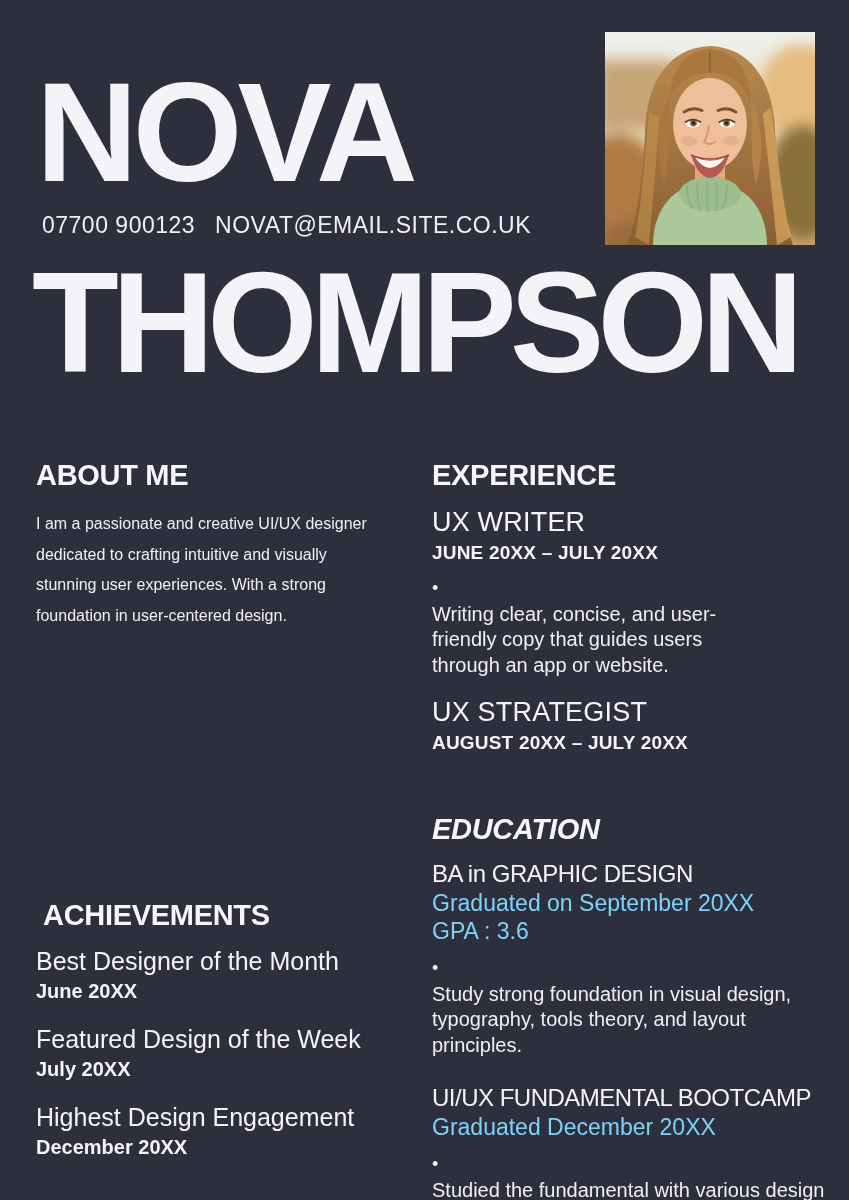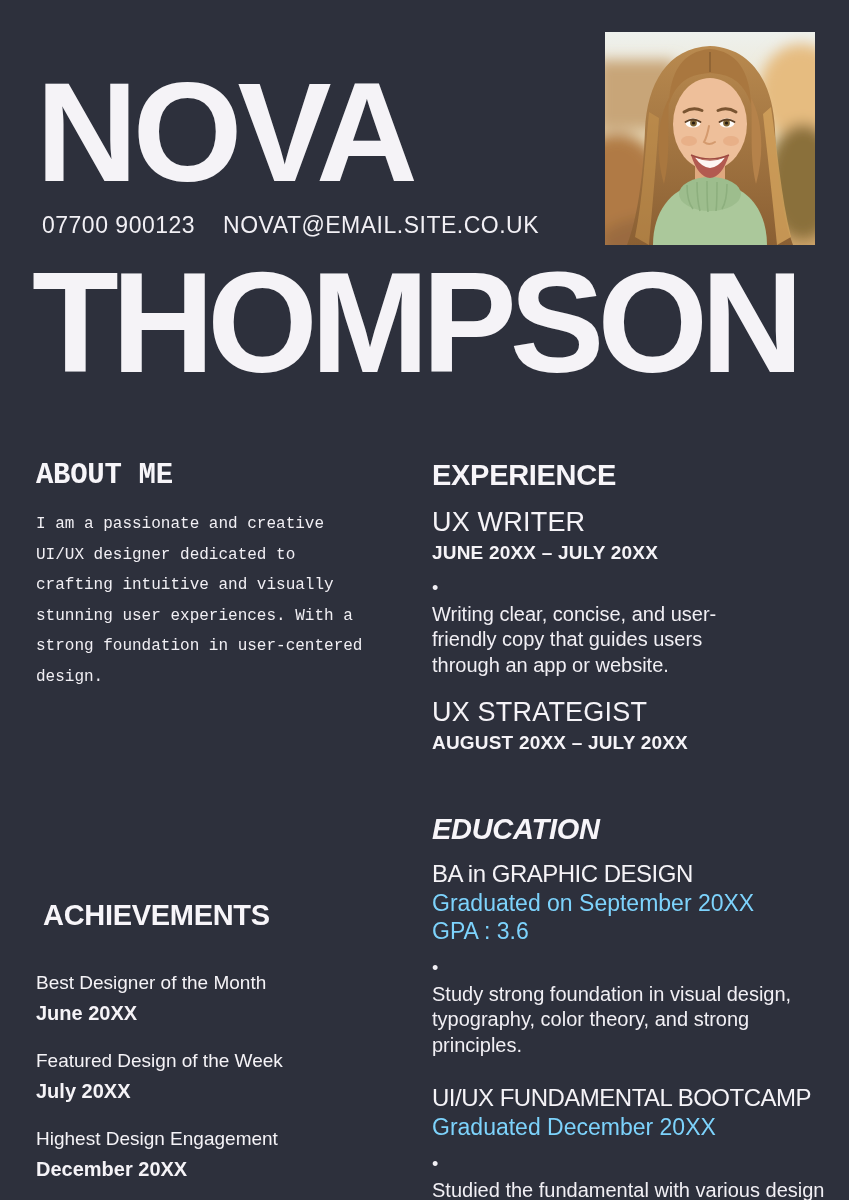--- a/index.html
+++ b/index.html
@@ -16,21 +16,21 @@
   }
 
   
   .first-name{
     position:absolute; left:36px; top:62px;
     font-size:141px; font-weight:700; line-height:1;
     letter-spacing:-5px; white-space:nowrap;
   }
   .contact{
     position:absolute; left:42px; top:212px;
-    display:flex; gap:28px;
+    display:flex; gap:20px;
     font-size:23px; letter-spacing:.5px; font-weight:400;
     color:#f2f0f5;
   }
   .last-name{
     position:absolute; left:32px; top:252px;
     font-size:142px; font-weight:700; line-height:1;
     letter-spacing:-7px; white-space:nowrap;
   }
   .photo{
     position:absolute; left:605px; top:32px;
@@ -41,28 +41,28 @@
   
   .section-heading{
     font-size:29px; font-weight:700; letter-spacing:-.3px;
     line-height:1.15; color:#f7f5f9;
   }
   .bullet{ display:flex; font-size:20px; line-height:25.5px; color:#f1eff4;flex-direction:column; }
   .bullet-dot{ flex:none; width:22px; }
   .bullet-dot::before{ content:"\2022"; font-size:18px; }
 
   
-  .about{ position:absolute; left:36px; top:459px; width:352px;font-family:Liberation Mono, monospace; }
+  .about{ position:absolute; left:36px; top:459px; width:352px; }
   .about .section-heading{ margin-bottom:17px; }
   .about-text{ font-size:16px; line-height:30.5px; color:#f1eff4; width:344px; }
 
   .achievements{ position:absolute; left:36px; top:899px; width:380px; }
-  .achievements .section-heading{ margin-bottom:36px; padding-left:7px; }
+  .achievements .section-heading{ margin-bottom:14px; padding-left:7px; }
   .ach-item{ margin-bottom:20px; }
-  .ach-title{ font-size:19px; font-weight:400; line-height:30px; }
+  .ach-title{ font-size:25px; font-weight:400; line-height:30px; }
   .ach-date{ font-size:20px; font-weight:700; line-height:26px; margin-top:2px; }
 
   
   .experience{ position:absolute; left:432px; top:459px; width:345px; }
   .experience .section-heading{ margin-bottom:13px; }
   .job{ margin-bottom:17px; }
   .job-title{ font-size:27px; font-weight:400; line-height:34px; letter-spacing:.2px; }
   .job-dates{ font-size:19px; font-weight:700; line-height:24px; letter-spacing:.2px; margin-top:2px; }
   .job .bullets{ margin-top:10px; width:340px; }
 
@@ -186,21 +186,21 @@
   <section class="education">
     <h2 class="section-heading">EDUCATION</h2>
 
     <div class="school">
       <div class="degree">BA in GRAPHIC DESIGN</div>
       <div class="school-line">Graduated on September 20XX</div>
       <div class="school-line">GPA : 3.6</div>
       <div class="bullets">
         <div class="bullet">
           <span class="bullet-dot"></span>
-          <span class="bullet-text">Study strong foundation in visual design, typography, color theory, and strong principles.</span>
+          <span class="bullet-text">Study strong foundation in visual design, typography, tools theory, and layout principles.</span>
         </div>
       </div>
     </div>
 
     <div class="school">
       <div class="degree">UI/UX FUNDAMENTAL BOOTCAMP</div>
       <div class="school-line">Graduated December 20XX</div>
       <div class="bullets">
         <div class="bullet">
           <span class="bullet-dot"></span>

